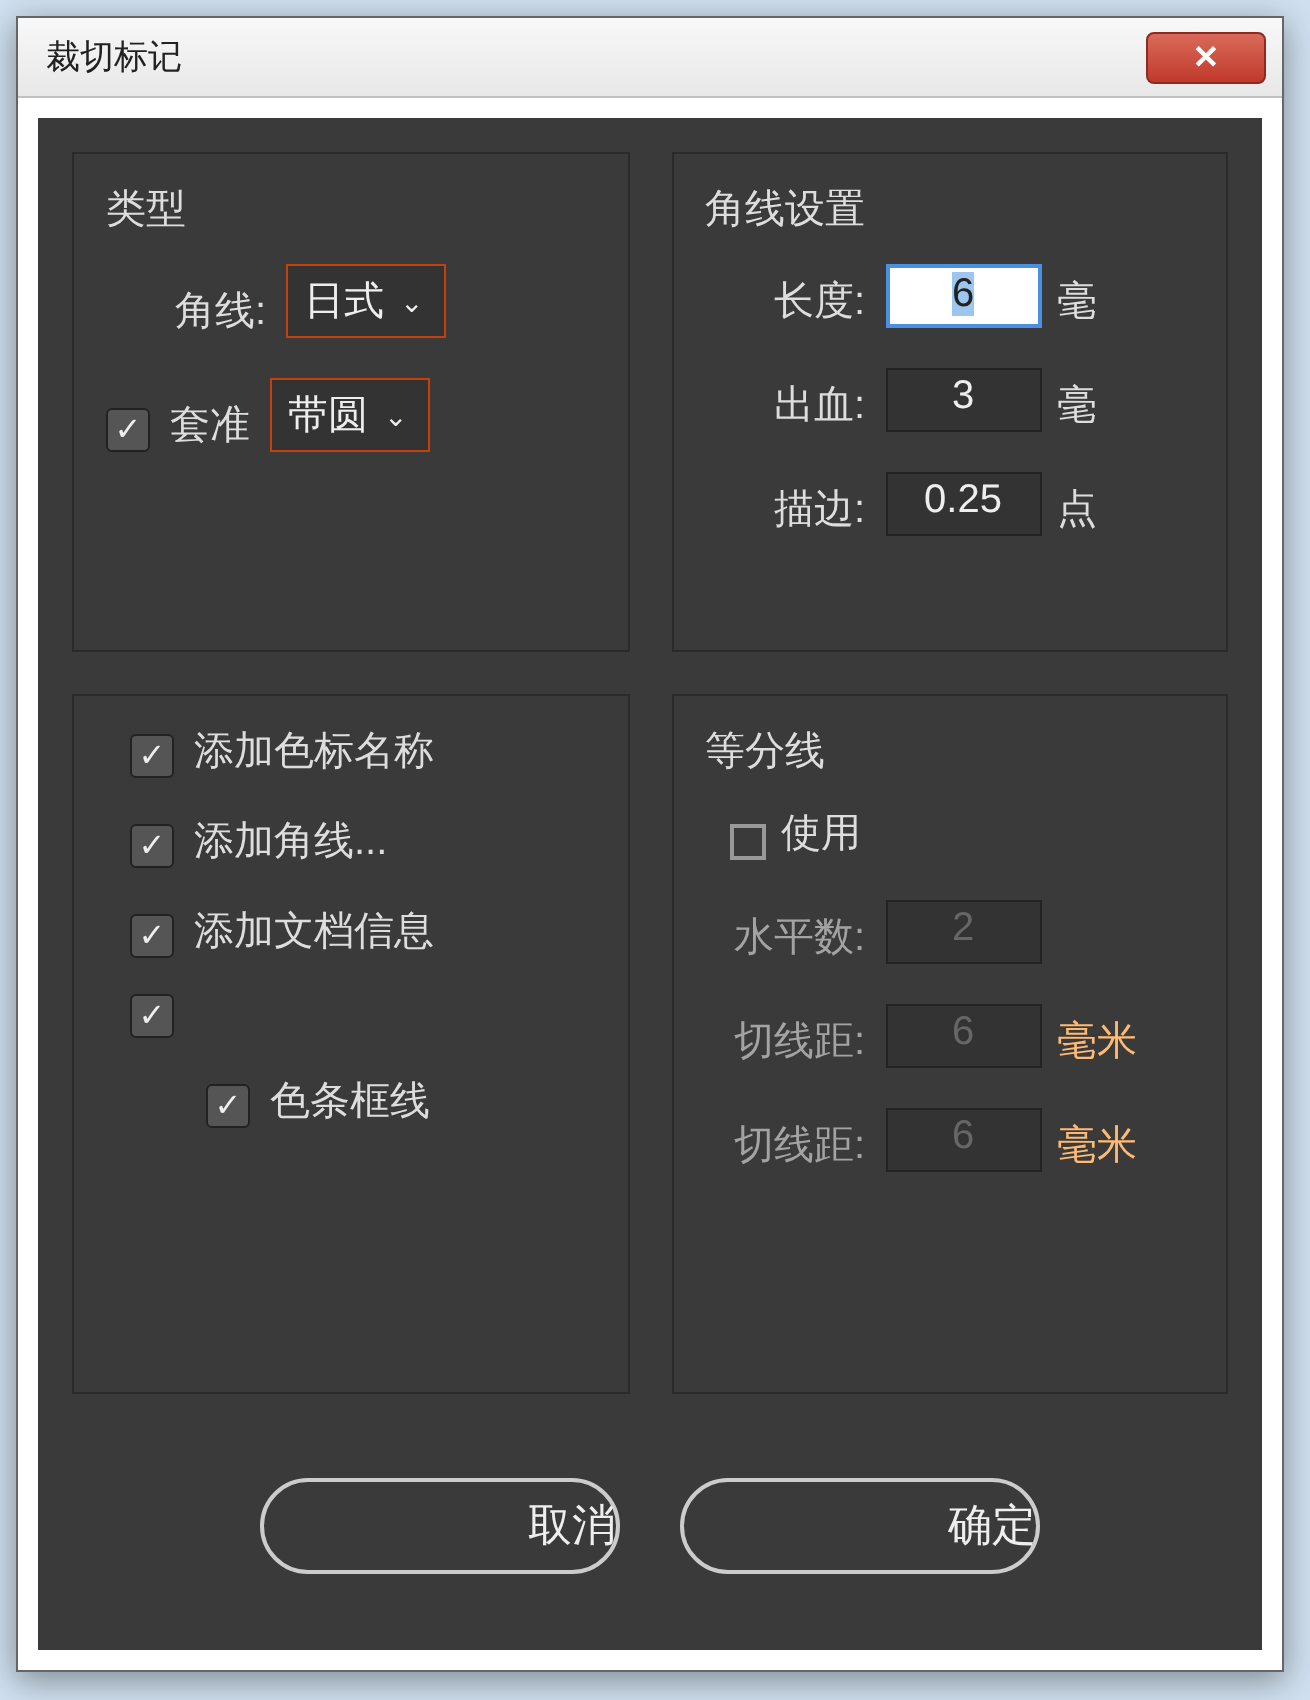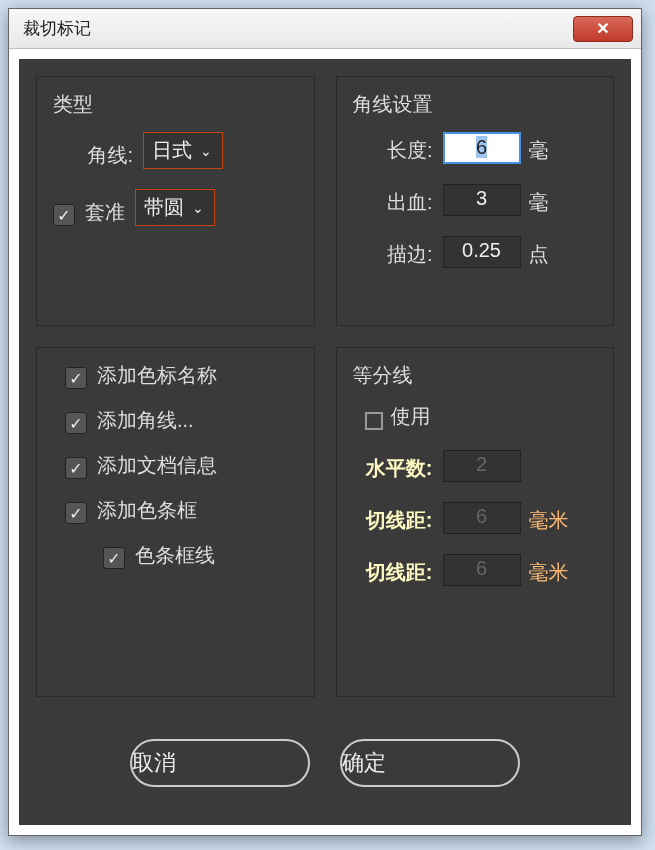--- a/index.html
+++ b/index.html
@@ -48,21 +48,21 @@
   border: 1px solid #2a2a2a;
   padding: 14px 16px 10px 16px;
   color: #ddd;
   font-size: 20px;
   position: relative;
 }
 .panel-title { font-size: 20px; color: #ddd; margin-bottom: 14px; }
 
 .row { display: flex; align-items: flex-end; margin-bottom: 20px; }
 .row .label { width: 80px; text-align: right; margin-right: 10px; font-size: 20px; color: #ddd; white-space: nowrap; }
-.row .label.disabled { color: #fef9c3; font-weight: bold; }
+.row .label.disabled { color: #a3a3a3; }
 .row .unit { margin-left: 8px; font-size: 20px; color: #ddd; white-space: nowrap; overflow: hidden; }
 .row .unit.disabled { color: #fdba74; }
 
 .checkbox {
   width: 22px; height: 22px; background: #555; border: 1px solid #222; border-radius: 3px; margin-right: 10px;
   display: inline-flex; align-items: center; justify-content: center;
   color: #eee; font-size: 16px; flex-shrink: 0;
 }
 .checkbox.checked::after { content: "✓"; }
 
@@ -91,21 +91,21 @@
 
 .buttons-row {
   grid-column: 1 / 3;
   display: flex; justify-content: center; align-items: center; gap: 30px;
 }
 .btn {
   width: 180px; height: 48px;
   border: 2px solid #ccc; border-radius: 24px;
   background: transparent;
   color: #eee; font-size: 22px;
-  display: flex; align-items: center; justify-content: flex-start;
+  display: flex; align-items: center; justify-content: flex-end;
 }
 </style>
 </head>
 <body>
 
 <div class="window">
   <div class="titlebar">
     <span class="title">裁切标记</span>
     <span class="spacer"></span>
     <div class="close-btn">
@@ -161,21 +161,20 @@
       <div class="row">
           <span class="checkbox checked"></span>
           <span>添加角线...</span>
         </div>
       <div class="row">
           <span class="checkbox checked"></span>
           <span>添加文档信息</span>
         </div>
       <div class="row">
           <span class="checkbox checked"></span>
-          <span>添加色条框</span>
         </div>
       <div class="row indent">
           <span class="checkbox checked"></span>
           <span>色条框线</span>
         </div>
     </div>
 
     <div class="panel">
       <div class="panel-title">等分线</div>
       <div class="row" style="margin-left:12px">

